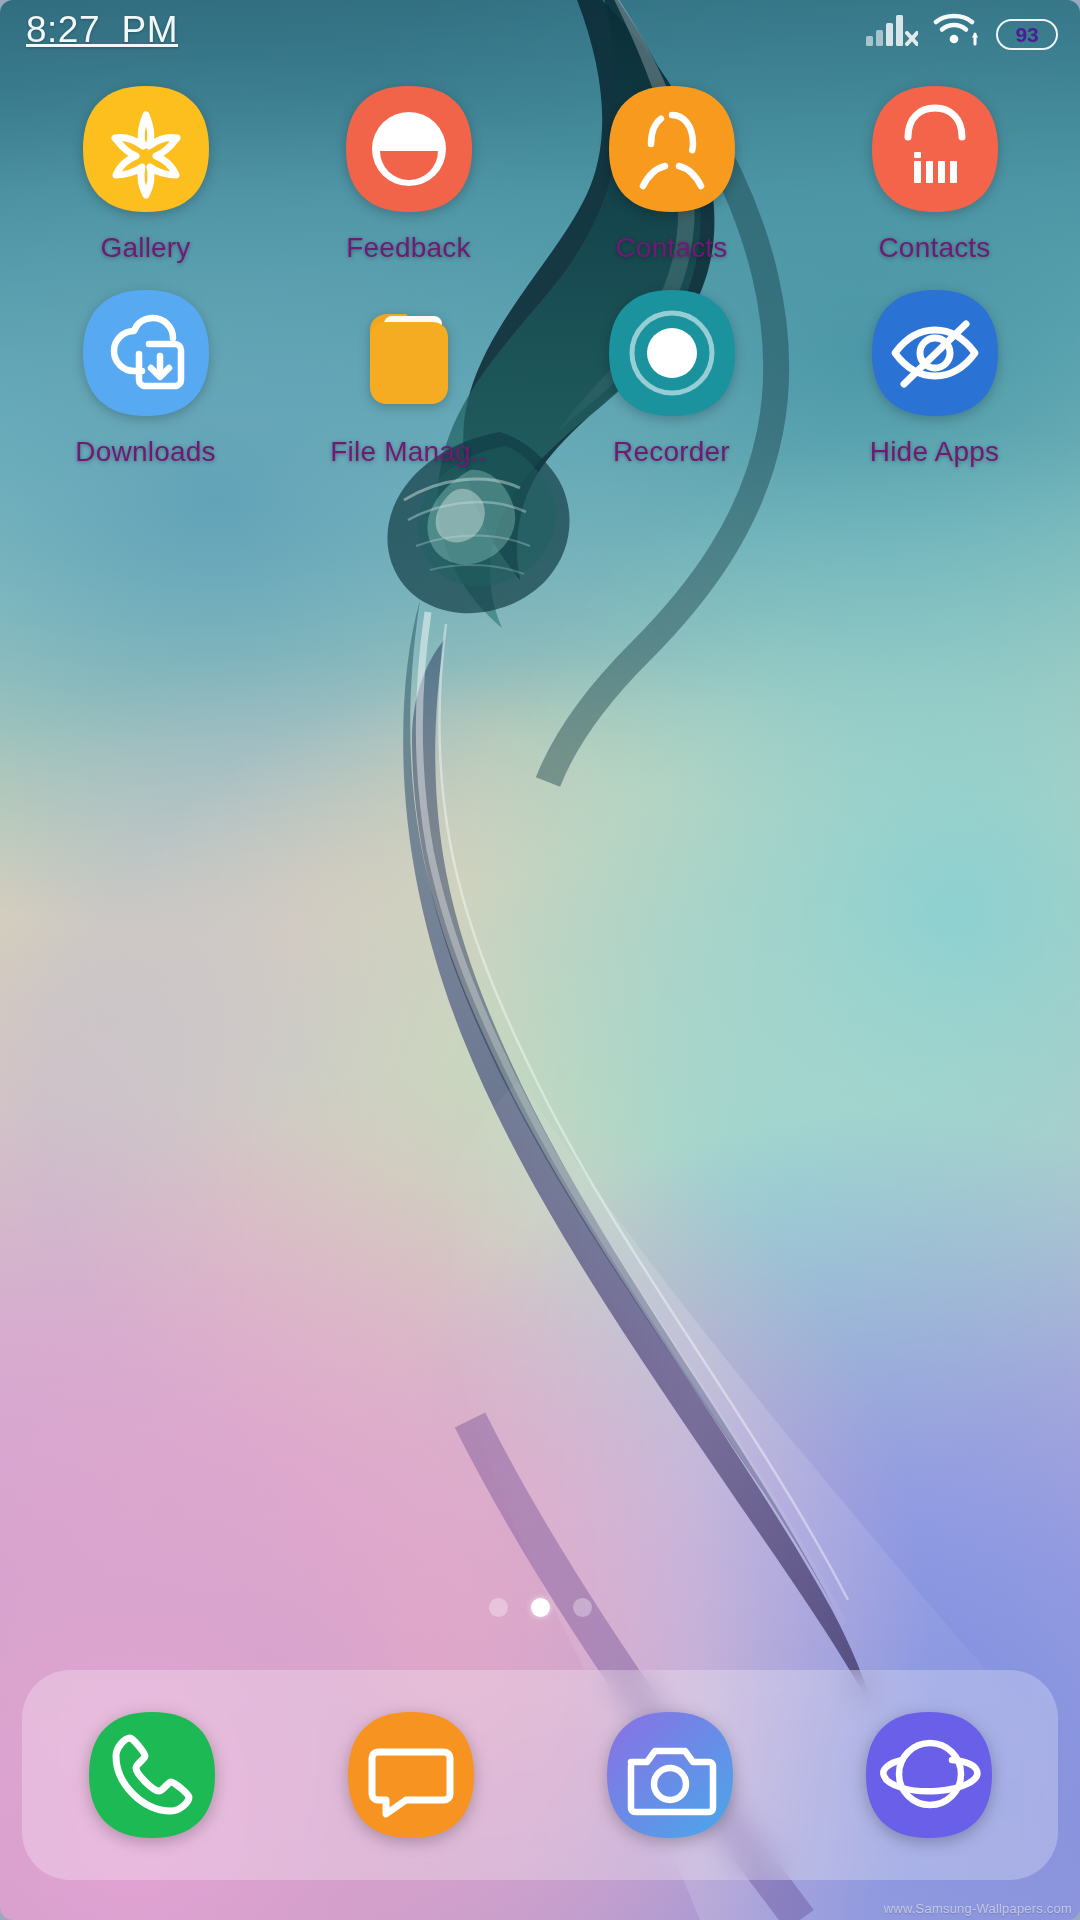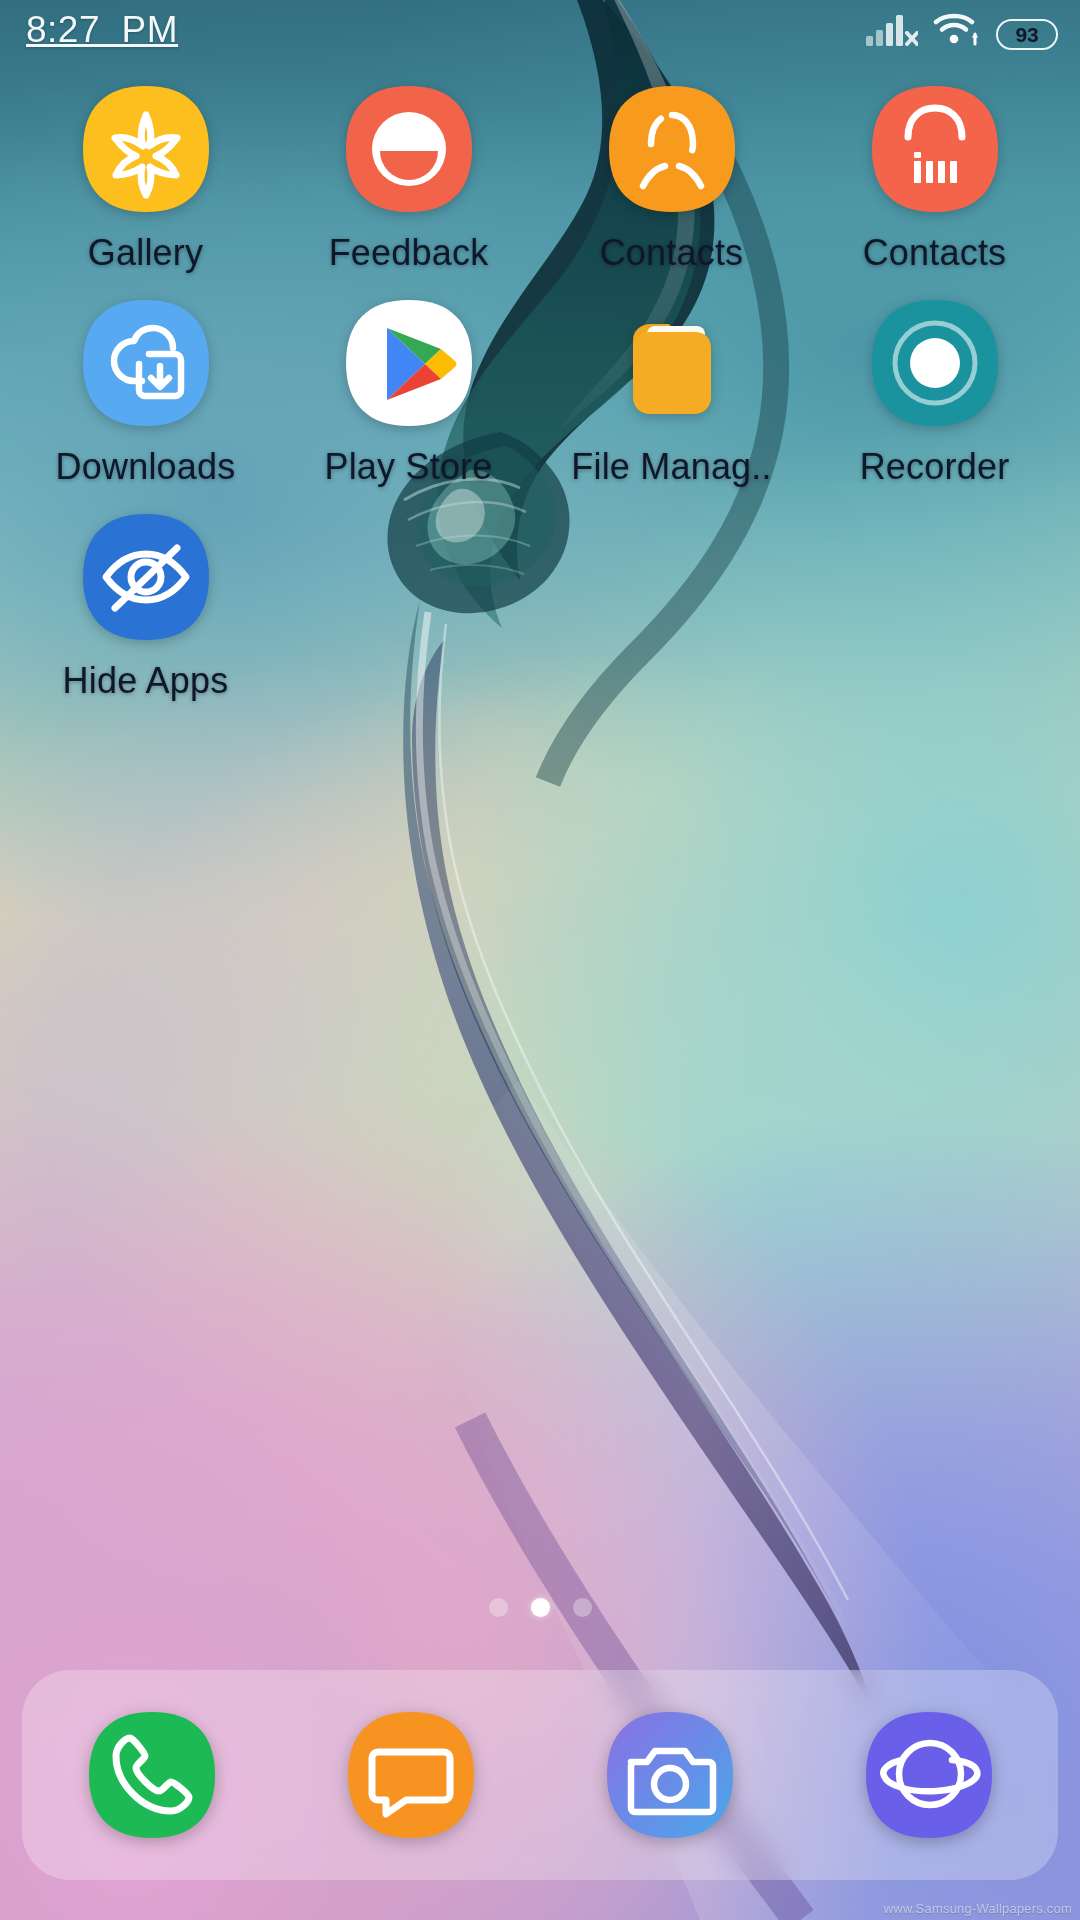--- a/index.html
+++ b/index.html
@@ -5,21 +5,21 @@
 <style>
   * { margin:0; padding:0; box-sizing:border-box; }
   html,body { width:1080px; height:1920px; overflow:hidden; }
   body {
     font-family:"Liberation Sans","DejaVu Sans",sans-serif;
     background:#9aa9bb;
     position:relative;
   }
 
   
-  #wallpaper { position:absolute; inset:0; overflow:hidden; }
+  #wallpaper { position:absolute; inset:0; overflow:hidden;border-radius:13px; }
   .wp-layer { position:absolute; inset:0; }
 
   
   .wp-base {
     background:
       radial-gradient(110% 70% at 12% 96%, #e9a9d8 0%, #dba6cf 18%, rgba(210,165,205,0) 55%),
       radial-gradient(80% 50% at 38% 86%, #f0b3c2 0%, rgba(240,179,194,0) 60%),
       radial-gradient(95% 55% at 82% 92%, #7f8fe0 0%, #8e9ae2 22%, rgba(142,154,226,0) 62%),
       radial-gradient(85% 48% at 74% 62%, #9fd6cf 0%, rgba(159,214,207,0) 62%),
       radial-gradient(70% 40% at 88% 48%, #7fcdd2 0%, rgba(127,205,210,0) 65%),
@@ -77,21 +77,21 @@
   .status-icons { display:flex; align-items:flex-end; gap:15px; }
   .si { display:block; }
 
   
   .battery {
     position:relative; width:62px; height:31px;
     border:2.5px solid #eef5f6; border-radius:16px;
     display:flex; align-items:center; justify-content:center;
   }
   .battery .lvl {
-    font-size:21px; font-weight:700; color:#0f172a;
+    font-size:21px; font-weight:700; color:#4c1d95;
     line-height:1; letter-spacing:-.2px;
   }
 
   
   #appgrid {
     position:absolute; top:82px; left:0; right:0;
     display:grid;
     grid-template-columns:repeat(4,1fr);
     row-gap:22px;
     padding:0 14px;
@@ -102,21 +102,21 @@
     cursor:pointer; -webkit-tap-highlight-color:transparent;
   }
   .icon-wrap {
     width:134px; height:134px;
     display:flex; align-items:center; justify-content:center;
     filter:drop-shadow(0 3px 6px rgba(0,0,0,.22));
   }
   .icon-wrap svg { width:134px; height:134px; display:block; }
   .app-label {
     margin-top:16px;
-    font-size:36px; font-weight:400; color:#0f172a;
+    font-size:28px; font-weight:400; color:#701a75;
     text-shadow:0 1px 4px rgba(0,0,0,.35);
     white-space:nowrap; letter-spacing:.2px;
   }
 
   
   #pagedots {
     position:absolute; left:0; right:0; top:1598px;
     display:flex; justify-content:center; align-items:center; gap:23px;
     z-index:30;
   }
@@ -360,34 +360,20 @@
       <path d="M81,70 v20"></path>
       <path d="M72,82 l9,9 l9,-9"></path>
     </g>
         </svg>
       </div>
       <div class="app-label">Downloads</div>
     </div>
     <div class="app">
       <div class="icon-wrap">
         <svg viewBox="0 0 134 134" xmlns="http://www.w3.org/2000/svg">
-    <path d="M67,4 C108,4 130,26 130,67 C130,108 108,130 67,130 C26,130 4,108 4,67 C4,26 26,4 67,4 Z" fill="#ffffff"></path>
-    <g transform="translate(43,30)">
-      <path d="M2,2 L2,74 L40,38 Z" fill="#4285f4"></path>
-      <path d="M2,2 L40,38 L56,23 Z" fill="#34a853"></path>
-      <path d="M40,38 L56,23 L70,35 Q73,38 70,41 L56,53 Z" fill="#fbbc04"></path>
-      <path d="M2,74 L40,38 L56,53 Z" fill="#ea4335"></path>
-    </g>
-        </svg>
-      </div>
-      <div class="app-label">Play Store</div>
-    </div>
-    <div class="app">
-      <div class="icon-wrap">
-        <svg viewBox="0 0 134 134" xmlns="http://www.w3.org/2000/svg">
     <path d="M28,44 C28,35 35,28 46,28 h18 l9,11 h17 C101,39 106,46 106,56
              v44 C106,111 99,118 88,118 h-42 C35,118 28,111 28,100 Z" fill="#f2a61e"></path>
     <path d="M50,30 h42 a8,8 0 0 1 8,8 v8 h-58 v-8 a8,8 0 0 1 8,-8 Z" fill="#fffaf0"></path>
     <path d="M28,50 C28,42 35,36 45,36 h44 C100,36 106,42 106,52
              v48 C106,111 99,118 88,118 h-42 C35,118 28,111 28,100 Z" fill="#f5ab22"></path>
         </svg>
       </div>
       <div class="app-label">File Manag..</div>
     </div>
     <div class="app">

